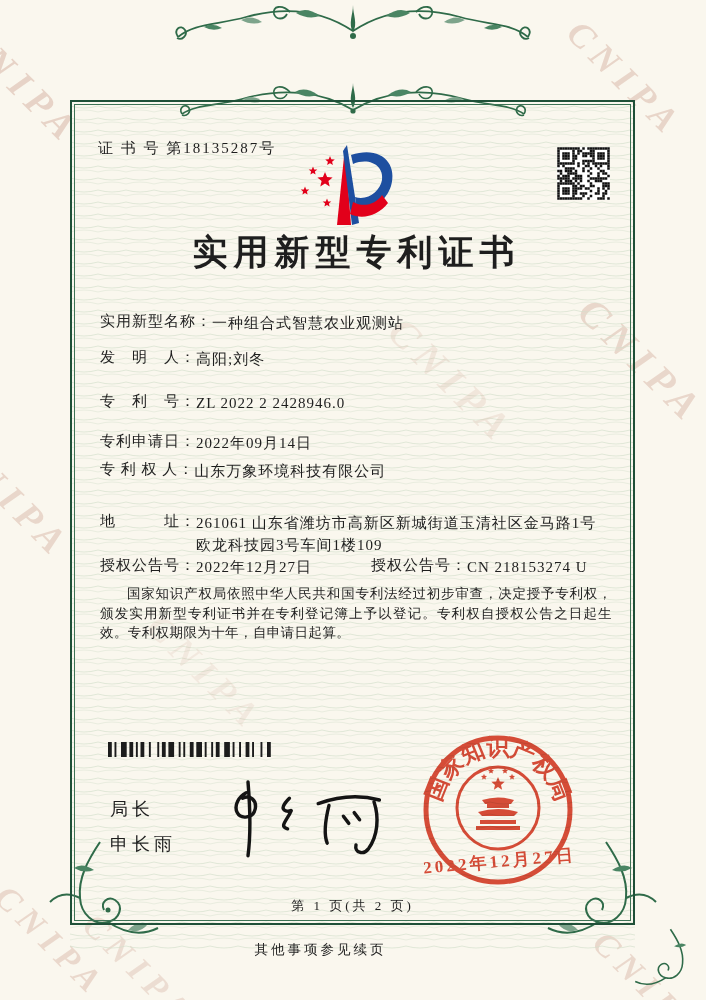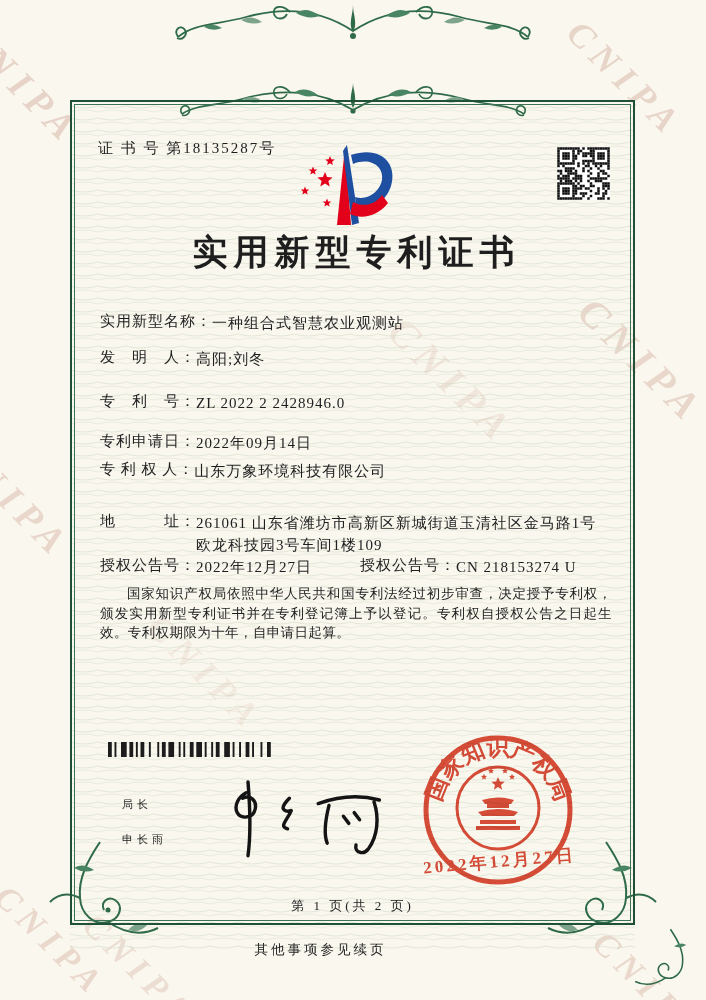--- a/index.html
+++ b/index.html
@@ -28,21 +28,21 @@
     position:absolute;left:70px;top:229px;width:565px;text-align:center;
     font-size:35px;font-weight:700;letter-spacing:6px;padding-left:8px;box-sizing:border-box;z-index:3;
   }
   .field{position:absolute;left:100px;font-size:15px;letter-spacing:1px;z-index:3;white-space:nowrap}
   .f-label{display:inline-block;vertical-align:top}
   .f-value{display:inline-block;vertical-align:top;white-space:pre-line;max-width:425px;line-height:22px}
   .paras{position:absolute;left:100px;top:584px;width:512px;z-index:3}
   .paras p{margin:0;font-size:13.5px;line-height:19.5px;letter-spacing:.4px;text-indent:2em;text-align:justify}
   .pagenum{position:absolute;left:70px;top:897px;width:565px;text-align:center;font-size:13px;letter-spacing:3px;z-index:3}
   .note{position:absolute;left:0;top:941px;width:641px;text-align:center;font-size:13.5px;letter-spacing:3px;z-index:3}
-  .director{position:absolute;left:122px;font-size:11px;letter-spacing:4px;z-index:3}
+  .director{position:absolute;left:110px;font-size:18px;letter-spacing:4px;z-index:3}
   .seal{position:absolute;left:418px;top:732px;z-index:5;mix-blend-mode:multiply;opacity:.93}
   .sig{position:absolute;left:212px;top:772px;z-index:4}
   .guill{position:absolute;left:70px;top:100px;z-index:1}
   .orn{position:absolute;z-index:2;pointer-events:none}
   .logo{position:absolute;left:296px;top:145px;z-index:3}
   .qr{position:absolute;left:557px;top:147px;z-index:3}
   .bars{position:absolute;left:108px;top:742px;z-index:3}
 </style>
 </head>
 <body>
@@ -398,21 +398,21 @@
 <div class="field" style="top:460px">
   <span class="f-label">专 利 权 人：</span><span class="f-value">山东万象环境科技有限公司</span>
 </div>
 <div class="field" style="top:512px">
   <span class="f-label">地　　　址：</span><span class="f-value">261061 山东省潍坊市高新区新城街道玉清社区金马路1号
 欧龙科技园3号车间1楼109</span>
 </div>
 <div class="field" style="top:556px">
   <span class="f-label">授权公告号：</span><span class="f-value">2022年12月27日</span>
 </div>
-<div class="field" style="top:556px;left:360px">
+<div class="field" style="top:556px;left:371px">
   <span class="f-label">授权公告号：</span><span class="f-value">CN 218153274 U</span>
 </div>
 
 <div class="paras">
   <p>国家知识产权局依照中华人民共和国专利法经过初步审查，决定授予专利权，颁发实用新型专利证书并在专利登记簿上予以登记。专利权自授权公告之日起生效。专利权期限为十年，自申请日起算。</p>
 </div>
 
 <svg class="bars" id="barcode-svg" width="176" height="15" viewBox="0 0 176 15">
     <rect x="0.0" y="0" width="3.8" height="15" fill="#1c1c1c"></rect>
     <rect x="6.5" y="0" width="1.9" height="15" fill="#1c1c1c"></rect>

